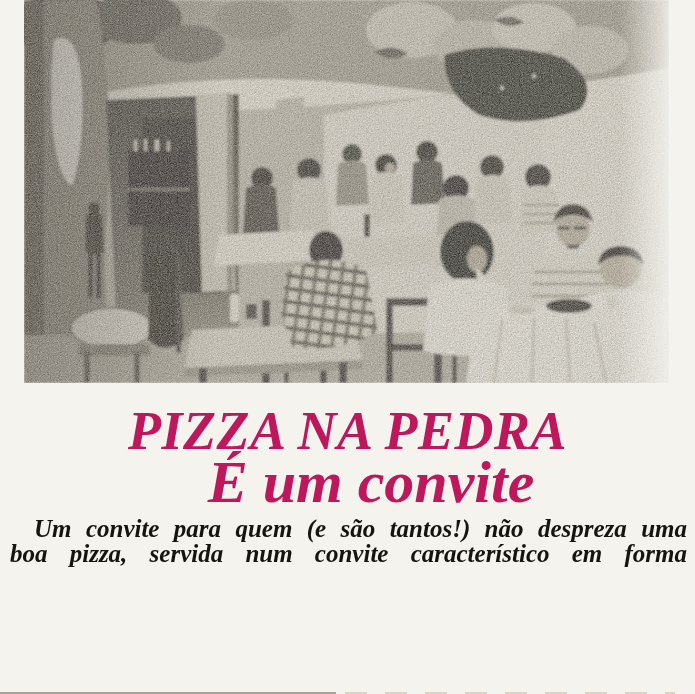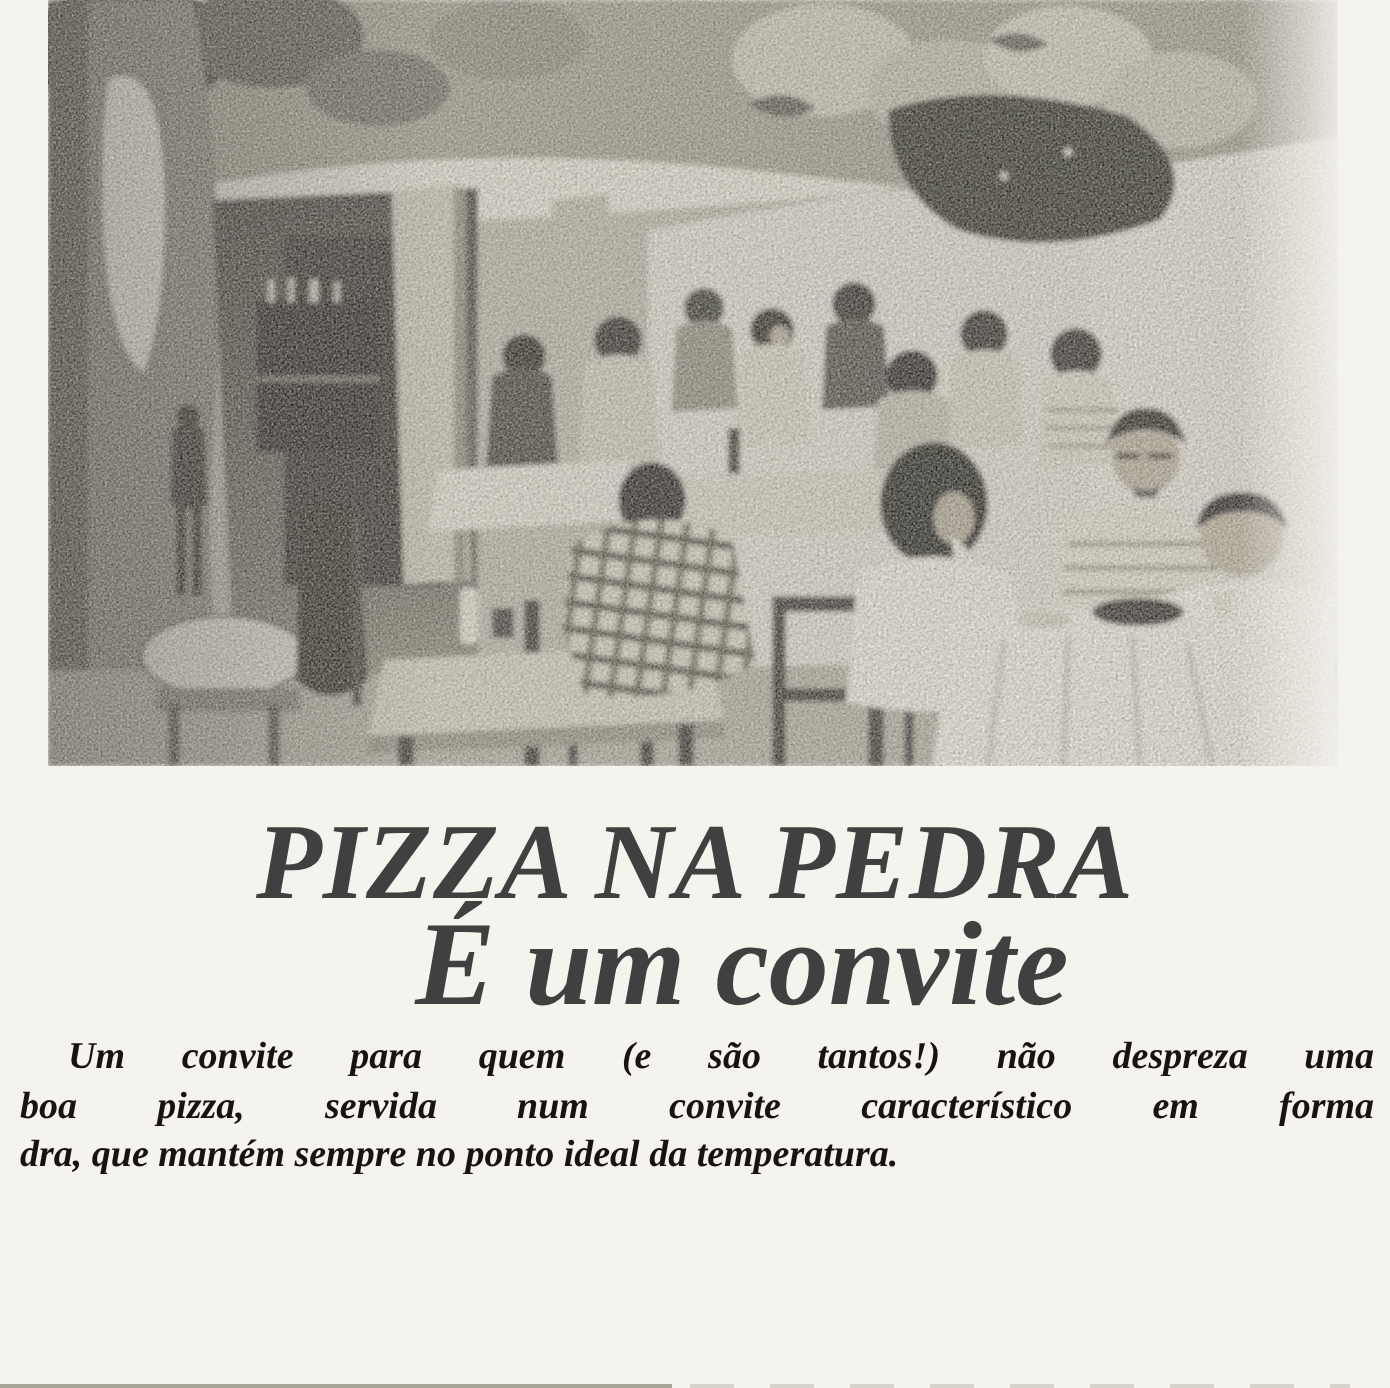--- a/index.html
+++ b/index.html
@@ -8,27 +8,27 @@
     background:#f5f3ee; overflow:hidden;
     font-family:"Liberation Serif", serif;
   }
   .photo {
     position:absolute; left:24px; top:0; width:645px; height:383px;
   }
   .photo svg { display:block; width:645px; height:383px; }
   .headline {
     position:absolute; top:406px; left:0; width:695px;
     text-align:center; font-style:italic; font-weight:700;
-    color:#404040;
+    color:#be185d;
   }
   .headline .h1 { font-size:54px; line-height:51px; letter-spacing:0.5px; }
   .headline .h2 { font-size:60px; line-height:50px;padding-left:47px; }
   .copy {
     position:absolute; top:517px; left:10px; width:677px;
-    font-style:italic; font-weight:600; font-size:19px;
+    font-style:italic; font-weight:600; font-size:25px;
     line-height:24.7px; color:#17130e; white-space:nowrap;
   }
   .copy .ln { white-space:normal; }
   .jl { text-align:justify; text-align-last:justify; }
   .ind1 { text-indent:24px; }
   .ind2 { text-indent:16px; }
   .lastline { white-space:nowrap; }
   .lastline .closing { margin-left:14px; }
   .lastline .address { margin-left:18px; }
   .bottom-rule {
@@ -232,18 +232,17 @@
   </div>
 
   <div class="headline">
     <div class="h1">PIZZA NA PEDRA</div>
     <div class="h2">É um convite</div>
   </div>
 
   <div class="copy">
     <div class="ln jl ind1">Um convite para quem (e são tantos!) não despreza uma</div>
     <div class="ln jl">boa pizza, servida num convite característico em forma</div>
-    <div class="ln">dra, que mantém sempre no ponto ideal da temperatura.</div>
   </div>
 
   <div class="bottom-rule"></div>
   <div class="bottom-smudge"></div>
 </div>
 
 </body></html>

